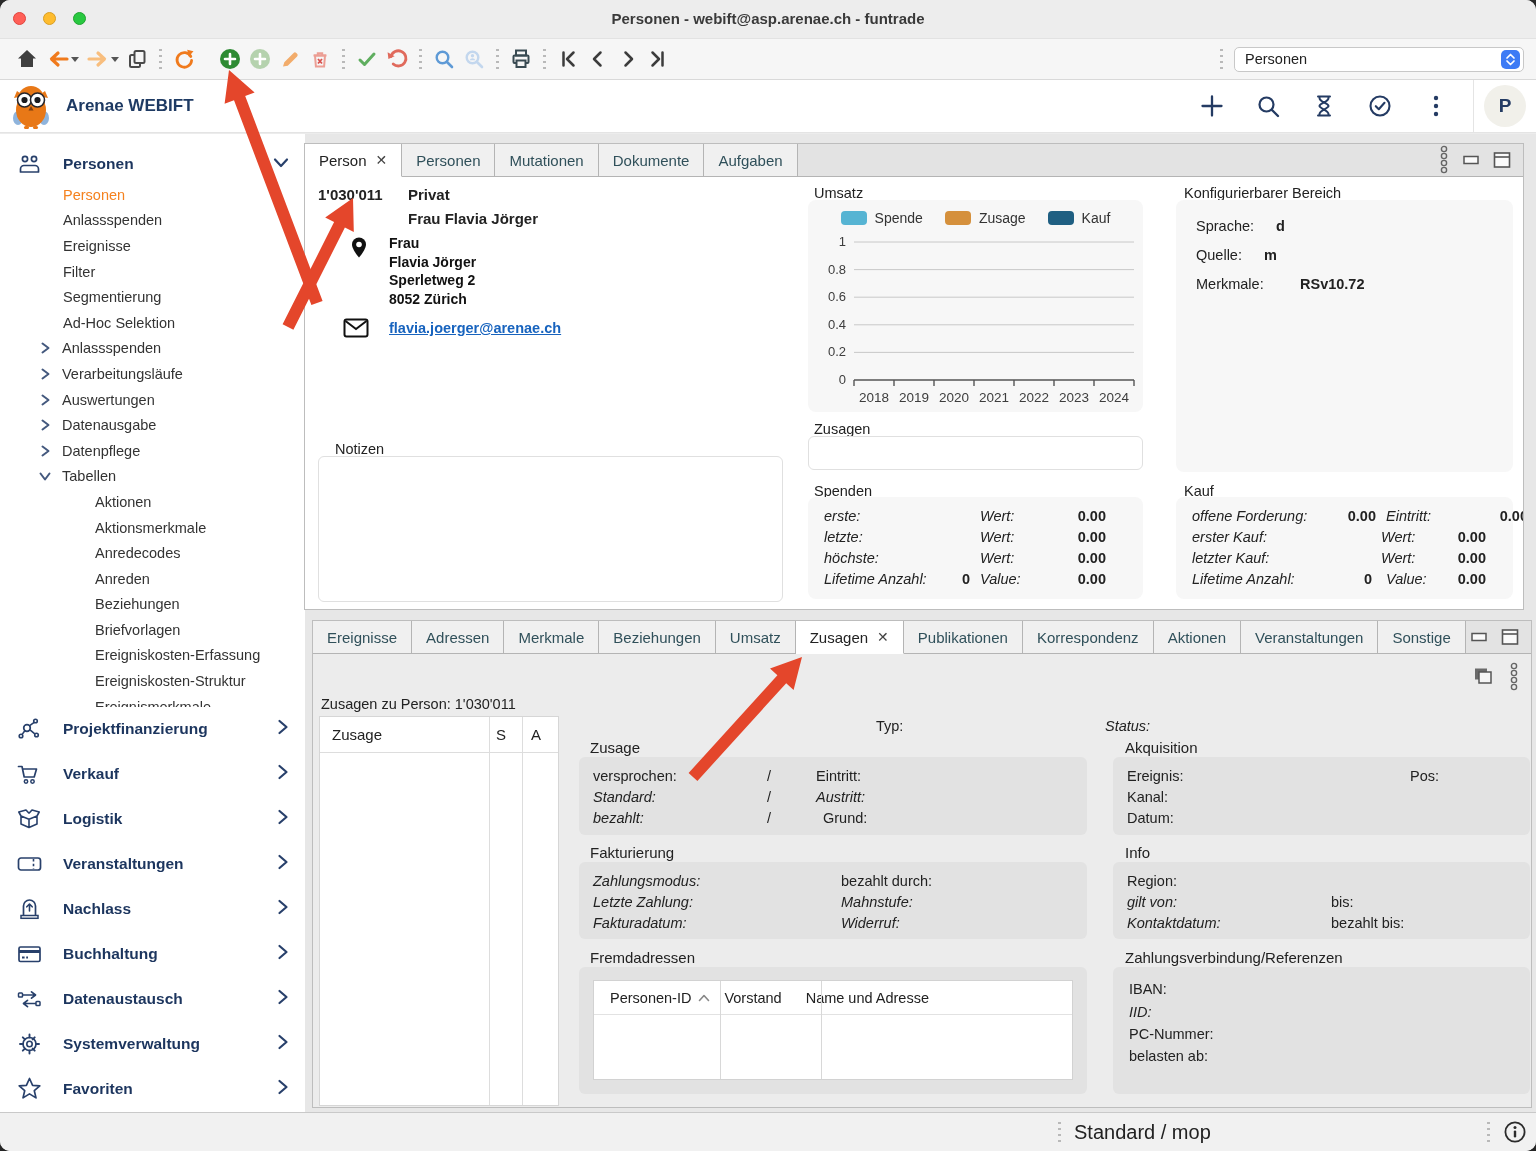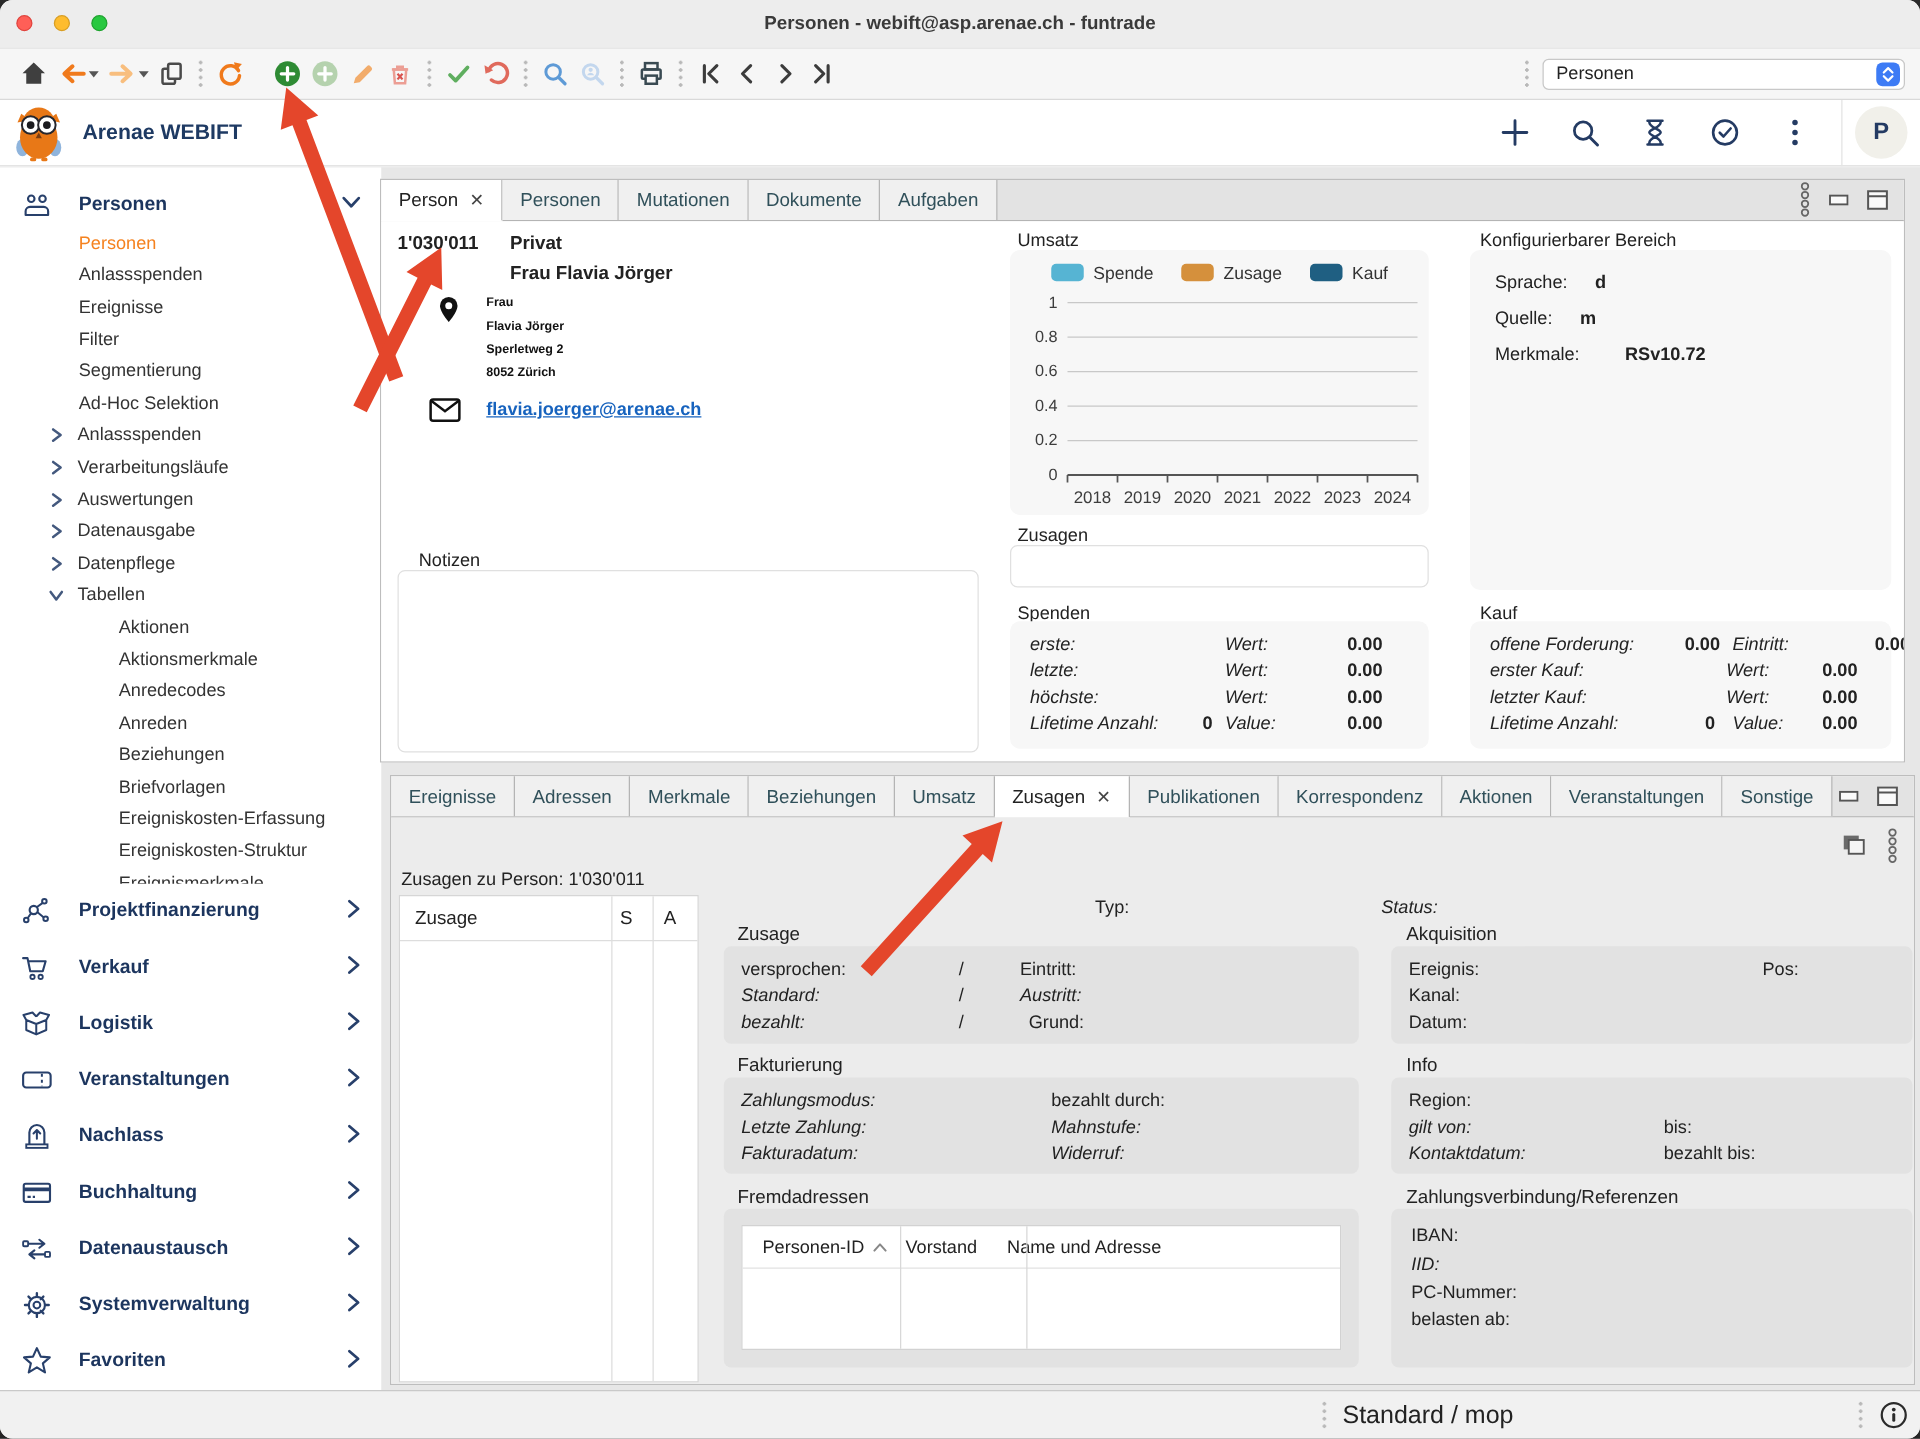--- a/index.html
+++ b/index.html
@@ -45,21 +45,21 @@
   .tab .x{margin-left:9px;font-size:14px;color:#444}
   .tab.active{background:#fff;color:#222;margin-bottom:-1px;border-bottom:1px solid #fff}
   .panelicons{margin-left:auto;display:flex;align-items:center;gap:14px;padding-right:12px}
   .pbody{position:absolute;left:0;top:33px;right:0;bottom:0;background:#fff;overflow:hidden}
   .pbody2{position:absolute;left:0;top:33px;right:0;bottom:0;background:#ECECEC;overflow:hidden}
   .lbox{position:absolute;background:#F7F7F7;border-radius:8px}
   .wbox{position:absolute;background:#fff;border:1px solid #E0E0E0;border-radius:6px}
   .gbox{position:absolute;background:#E2E2E2;border-radius:6px;overflow:hidden}
   .sec-lbl{position:absolute;font-size:14.5px;color:#222}
   .frm{position:absolute;font-size:14.5px;color:#222;white-space:nowrap}
-  .addr{font-size:10px;font-weight:bold;line-height:18.5px;color:#111}
+  .addr{font-size:14px;font-weight:bold;line-height:18.5px;color:#111}
   a.email{color:#1763BE;font-weight:bold;font-size:14.5px}
   
   .legend{position:absolute;left:0;top:10px;width:100%;display:flex;justify-content:center;gap:22px;align-items:center}
   .legend .itm{display:flex;align-items:center;gap:8px;font-size:14px;color:#333}
   .sw{width:26px;height:14px;border-radius:4px}
   
   #zlist{position:absolute;background:#fff;border:1px solid #D6D6D6}
   #zlist .hdr{height:36px;border-bottom:1px solid #DDD;display:flex;font-size:15px;color:#222;align-items:center}
   #zlist .c1{width:169px;padding-left:12px}
   #zlist .c2{width:33px;padding-left:7px;overflow:hidden}

